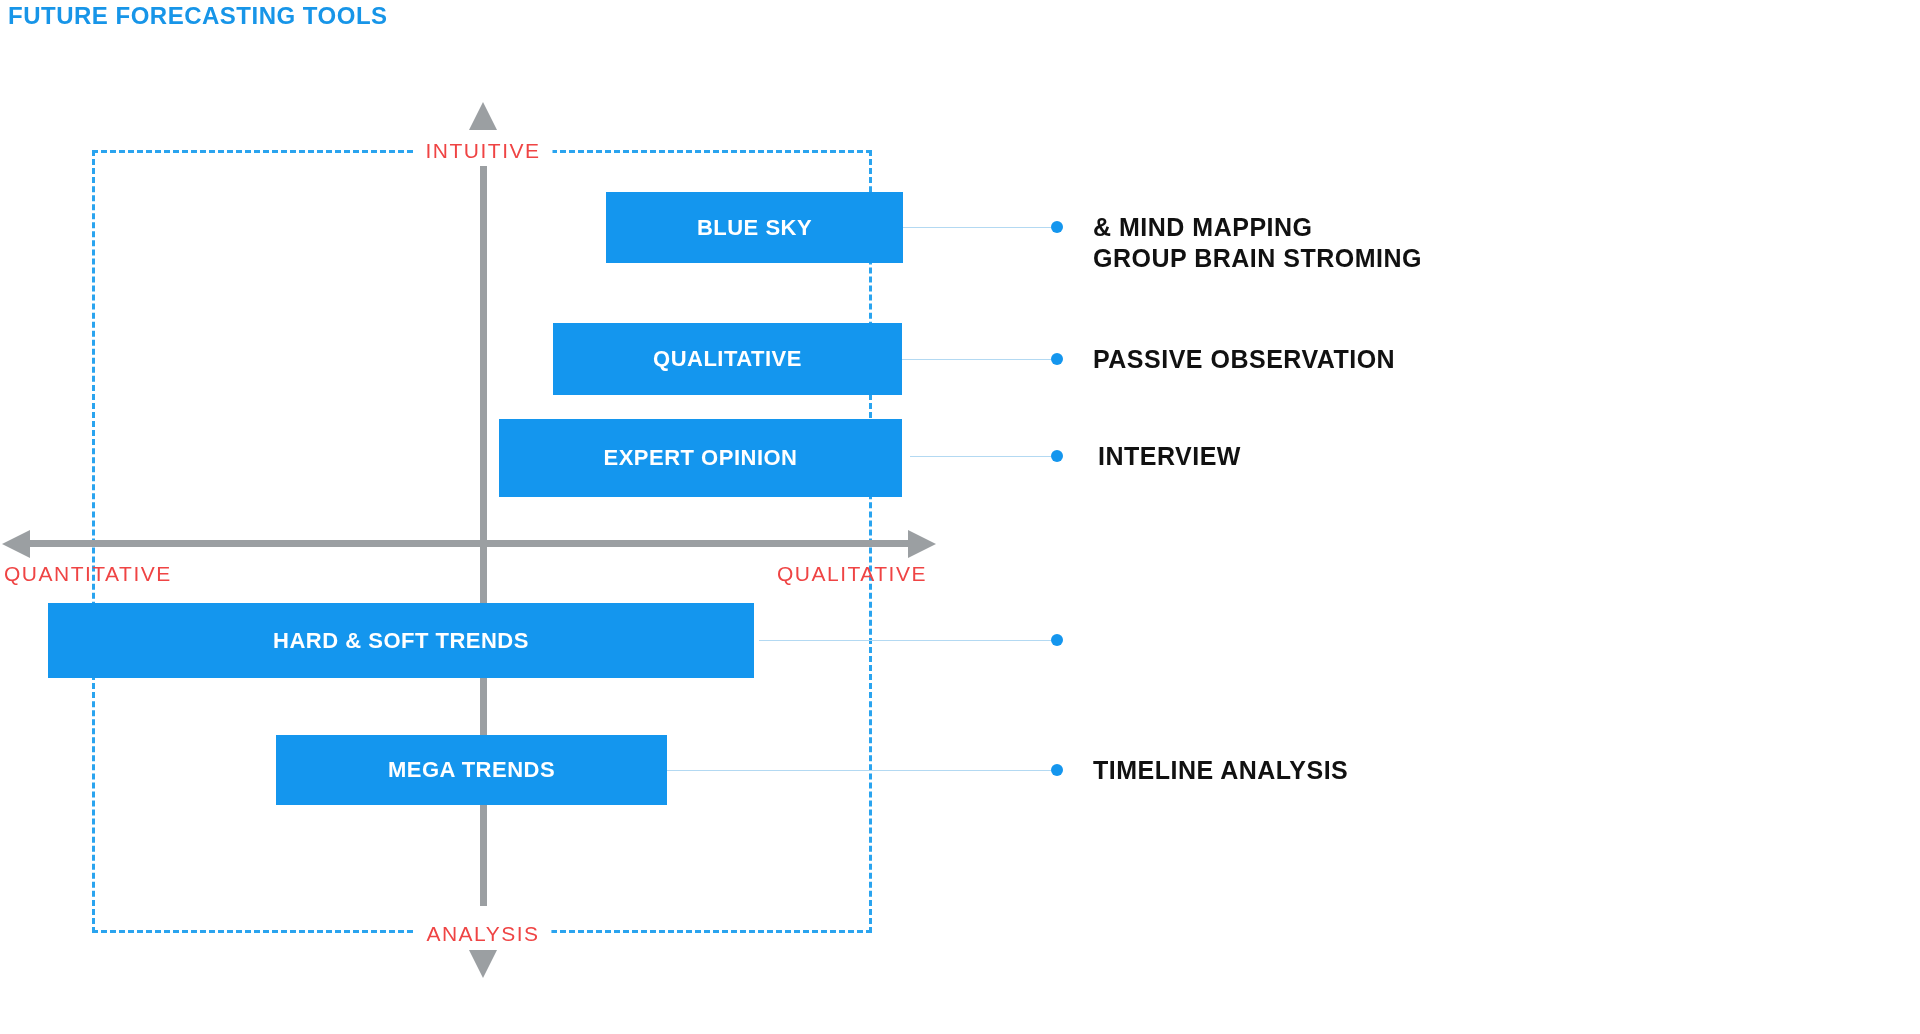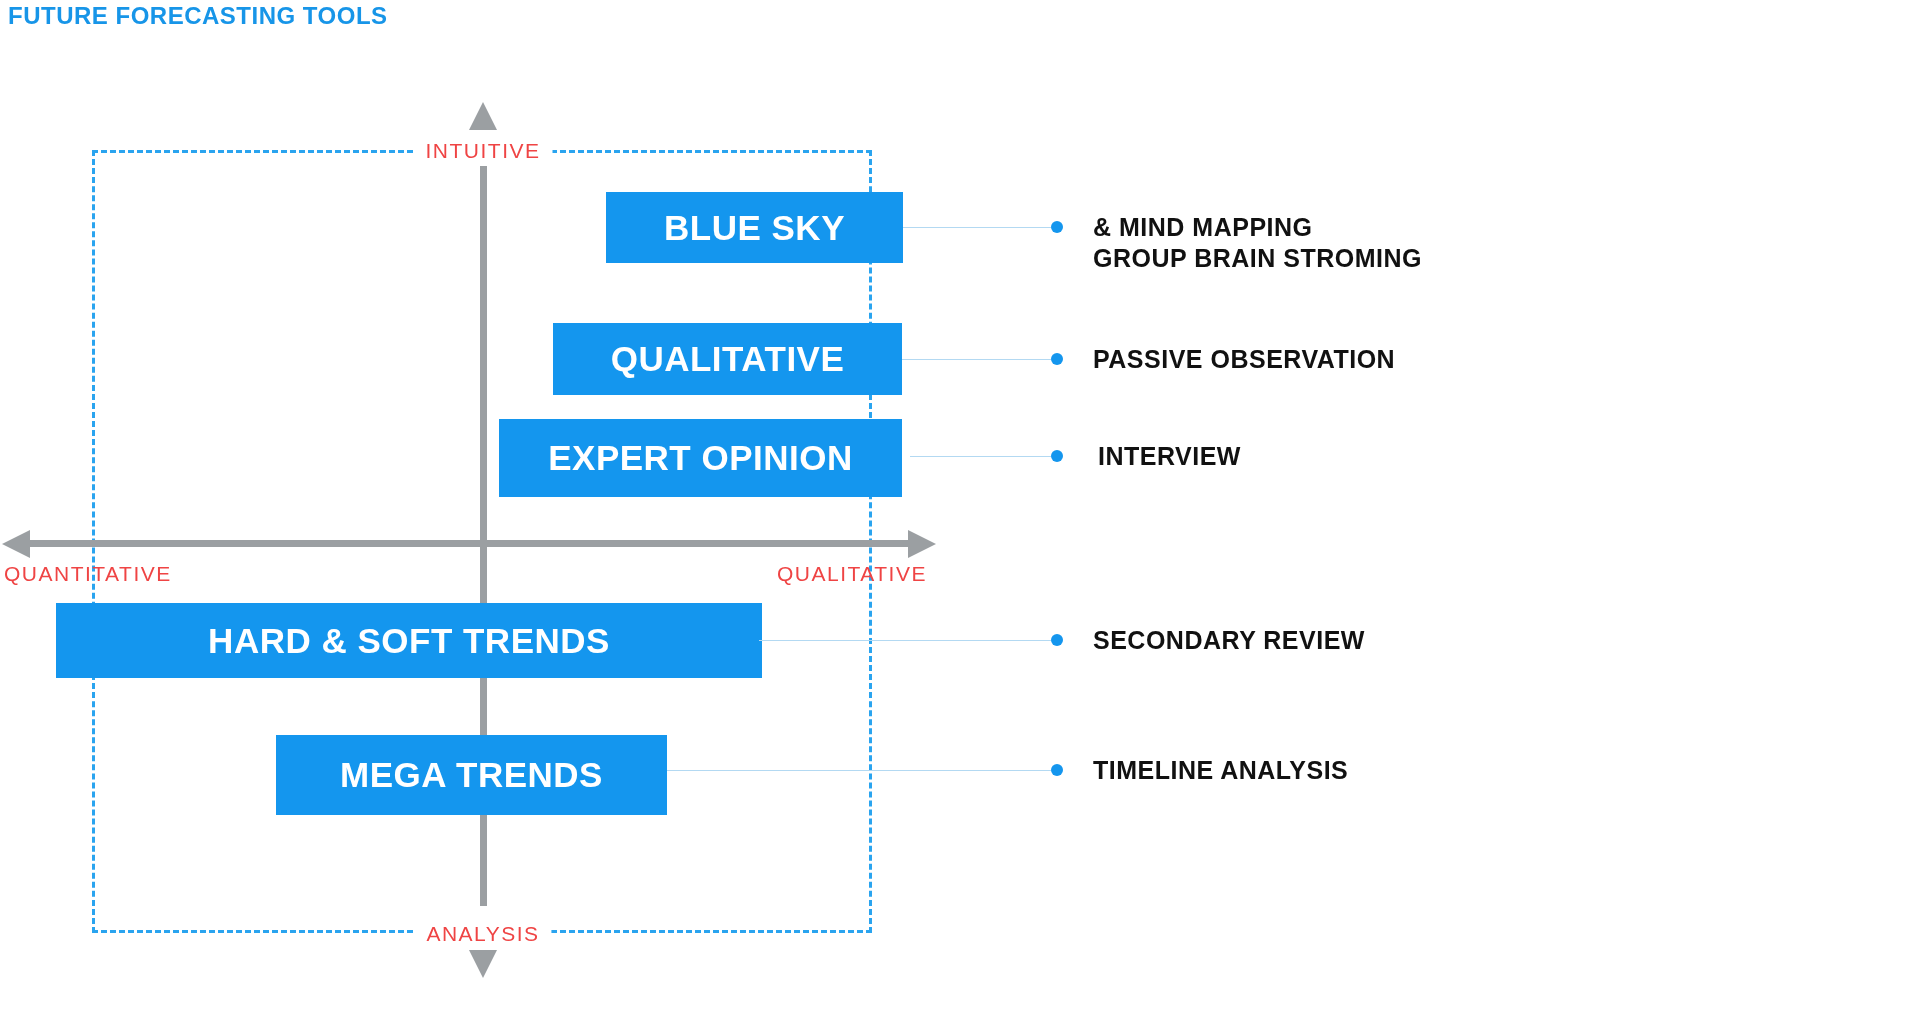--- a/index.html
+++ b/index.html
@@ -30,27 +30,27 @@
   .axis-label{position:absolute;color:#ef4444;font-weight:normal;font-size:21px;
               letter-spacing:1.5px;white-space:nowrap;}
   .axis-label.on-frame{transform:translate(-50%,-50%);background:#ffffff;padding:0 12px;}
   .lbl-top{left:483px;top:151px;}
   .lbl-bottom{left:483px;top:934px;}
   .lbl-left{left:4px;top:562px;}
   .lbl-right{left:777px;top:562px;}
 
   
   .qbox{position:absolute;background:#1496ee;color:#ffffff;font-weight:bold;
-        font-size:35px;letter-spacing:0.5px;display:flex;align-items:center;
+        font-size:22px;letter-spacing:0.5px;display:flex;align-items:center;
         justify-content:center;white-space:nowrap;box-sizing:border-box;}
   .box-1{left:606px;top:192px;width:297px;height:71px;}
   .box-2{left:553px;top:323px;width:349px;height:72px;}
   .box-3{left:499px;top:419px;width:403px;height:78px;}
-  .box-4{left:56px;top:603px;width:706px;height:75px;}
-  .box-5{left:276px;top:735px;width:391px;height:80px;}
+  .box-4{left:48px;top:603px;width:706px;height:75px;}
+  .box-5{left:276px;top:735px;width:391px;height:70px;}
 
   
   .connector{position:absolute;height:1px;background:#b3d9f2;}
   .conn-1{left:903px;top:227px;width:148px;}
   .conn-2{left:902px;top:359px;width:149px;}
   .conn-3{left:910px;top:456px;width:141px;}
   .conn-4{left:759px;top:640px;width:292px;}
   .conn-5{left:667px;top:770px;width:384px;}
   .dot{position:absolute;width:12px;height:12px;border-radius:50%;background:#1496ee;}
   .dot-1{left:1051px;top:221px;}
@@ -110,24 +110,20 @@
   <div class="connector conn-3"></div>
   <div class="dot dot-3"></div>
   <div class="note note-3">
     <div class="note-line">INTERVIEW</div>
 
   </div>
 
   <div class="qbox box-4">HARD &amp; SOFT TRENDS</div>
   <div class="connector conn-4"></div>
   <div class="dot dot-4"></div>
-  <div class="note note-4">
-    <div class="note-line">SECONDARY REVIEW</div>
-
-  </div>
 
   <div class="qbox box-5">MEGA TRENDS</div>
   <div class="connector conn-5"></div>
   <div class="dot dot-5"></div>
   <div class="note note-5">
     <div class="note-line">TIMELINE ANALYSIS</div>
 
   </div>
 
 </div>

